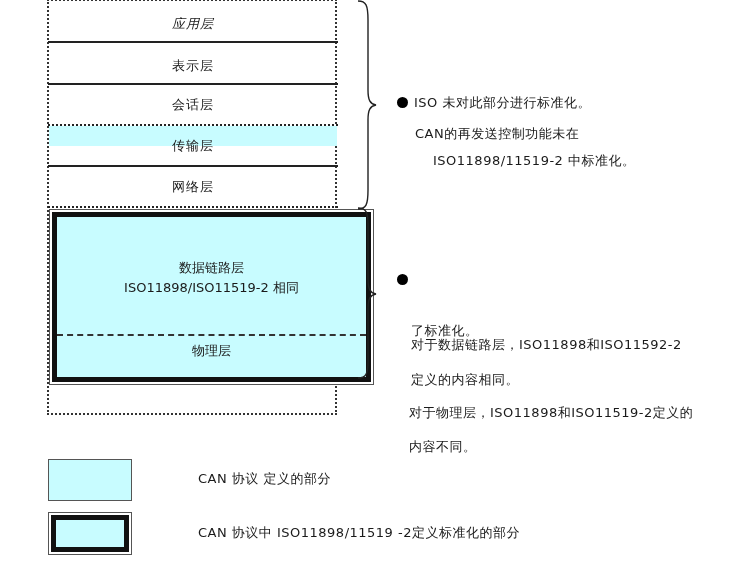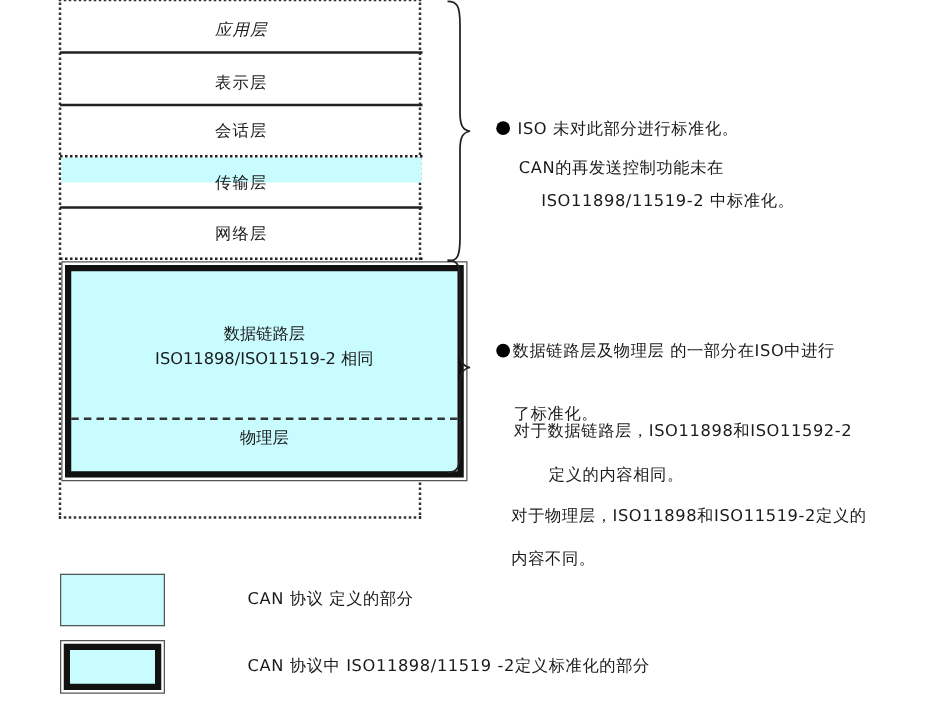--- a/index.html
+++ b/index.html
@@ -189,25 +189,25 @@
   </svg>
 </div>
 
 <div class="note-line" style="left:397px; top:94px;">
   <span class="bullet"></span><span>ISO 未对此部分进行标准化。</span>
 </div>
 <div class="note-line" style="left:415px; top:125px;">CAN的再发送控制功能未在</div>
 <div class="note-line" style="left:433px; top:152px;">ISO11898/11519-2 中标准化。</div>
 
 <div class="note-line" style="left:397px; top:272px;">
-  <span class="bullet" style="margin-right:2px;"></span><span>数据链路层及物理层 的一部分在ISO中进行</span>
+  <span class="bullet" style="margin-right:2px;"></span>
 </div>
 <div class="note-line" style="left:411px; top:322px;">了标准化。</div>
 <div class="note-line" style="left:411px; top:336px;">对于数据链路层，ISO11898和ISO11592-2</div>
-<div class="note-line" style="left:411px; top:371px;margin-left:28px;">定义的内容相同。</div>
+<div class="note-line" style="left:411px; top:371px;">定义的内容相同。</div>
 <div class="note-line" style="left:409px; top:404px;">对于物理层，ISO11898和ISO11519-2定义的</div>
 <div class="note-line" style="left:409px; top:438px;text-align:center;">内容不同。</div>
 
 <div class="legend-box1"></div>
 <div class="legend-label" style="top:470px;">CAN 协议 定义的部分</div>
 
 <div class="legend-box2">
   <div class="legend-box2-inner"></div>
 </div>
 <div class="legend-label" style="top:524px;">CAN 协议中 ISO11898/11519 -2定义标准化的部分</div>

